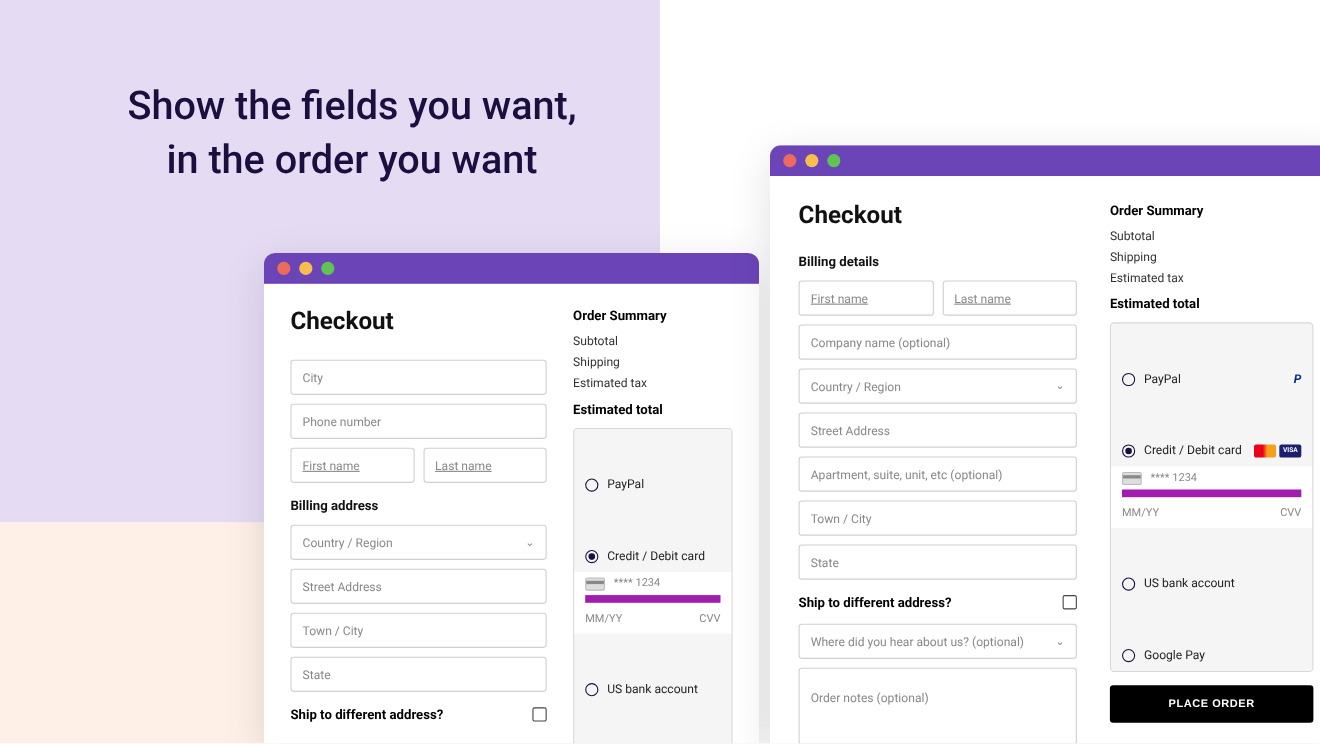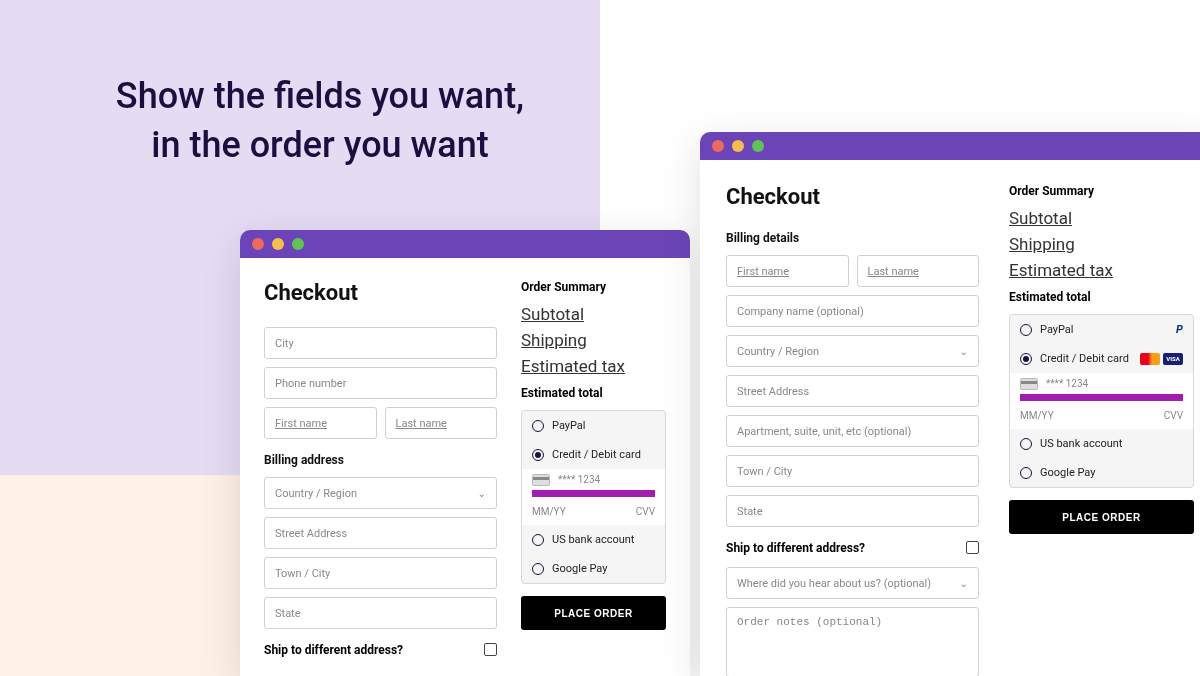--- a/index.html
+++ b/index.html
@@ -27,25 +27,25 @@
 .field { width: 100%; height: 32px; border: 1px solid #d0d0d0; border-radius: 3px; padding: 0 10px; font-size: 11px; color: #888; display: flex; align-items: center; margin-bottom: 8px; background: #fff; }
 .field-row { display: flex; gap: 8px; }
 .field-row .field { flex: 1; text-decoration: underline; }
 .field-select { position: relative; justify-content: space-between; }
 .chevron { font-size: 10px; color: #888; }
 
 .ship-row { display: flex; justify-content: space-between; align-items: flex-start; margin-top: 14px; font-size: 12px; font-weight: 700; }
 .checkbox { width: 13px; height: 13px; border: 1.5px solid #444; border-radius: 2px; background: #fff; }
 
 .summary-h { font-size: 12px; font-weight: 700; margin-bottom: 10px; }
-.summary-line { font-size: 17px; color: #333; margin-bottom: 6px; text-decoration: underline; }
+.summary-line { font-size: 11px; color: #333; margin-bottom: 6px; }
 .est-total { font-size: 12px; font-weight: 700; margin-top: 10px; margin-bottom: 10px; }
 
 .pay-box { border: 1px solid #d8d8d8; border-radius: 4px; background: #f5f5f5; overflow: hidden; }
-.pay-opt { display: flex; align-items: center; padding: 8px 10px; font-size: 11px; color: #222; gap: 8px; justify-content: space-between; }
+.pay-opt { display: flex; align-items: center; padding: 8px 10px; font-size: 11px; color: #222; gap: 8px; justify-content: space-between; margin-top: 36px; }
 .pay-opt-left { display: flex; align-items: center; gap: 8px; }
 .radio { width: 12px; height: 12px; border: 1.5px solid #1a0f3e; border-radius: 50%; display: inline-flex; align-items: center; justify-content: center; flex-shrink: 0; }
 .radio.checked::after { content: ""; width: 6px; height: 6px; background: #1a0f3e; border-radius: 50%; }
 .pay-sub { background: #fff; padding: 0 10px; }
 .pay-sub .subfield { height: 28px; border: none; border-bottom: 7px solid #a21caf; display: flex; align-items: center; font-size: 10px; color: #888; gap: 8px; }
 .pay-sub .subfield:last-child { border-bottom: none; justify-content: space-between; }
 .card-icon { width: 18px; height: 12px; background: #ddd; border: 1px solid #bbb; border-radius: 2px; position: relative; flex-shrink: 0; }
 .card-icon::after { content: ""; position: absolute; left: 0; right: 0; top: 2px; height: 3px; background: #888; }
 
 .place-btn { width: 100%; height: 34px; background: #000000; color: #fff; font-size: 10px; font-weight: 700; letter-spacing: 0.5px; border: none; border-radius: 3px; margin-top: 12px; display: flex; align-items: center; justify-content: center; }
@@ -60,21 +60,21 @@
 
 .win1 { left: 240px; top: 230px; width: 450px; height: 446px; }
 .win1 .win-body { padding: 22px 24px; gap: 24px; }
 .win1 .col-right { width: 145px; }
 
 
 .win2 { left: 700px; top: 132px; width: 520px; height: 544px; }
 .win2 .win-body { padding: 24px 26px; gap: 30px; }
 .win2 .col-right { width: 185px; }
 
-.textarea { height: 70px; align-items: flex-start; padding-top: 8px; font-family: Liberation Mono, monospace; }
+.textarea { height: 70px; align-items: flex-start; padding-top: 20px; }
 </style>
 </head>
 <body>
 
 <div class="bg-purple"></div>
 <div class="bg-peach"></div>
 
 <div class="headline" style="white-space: pre-line;">Show the fields you want,
 in the order you want</div>
 

